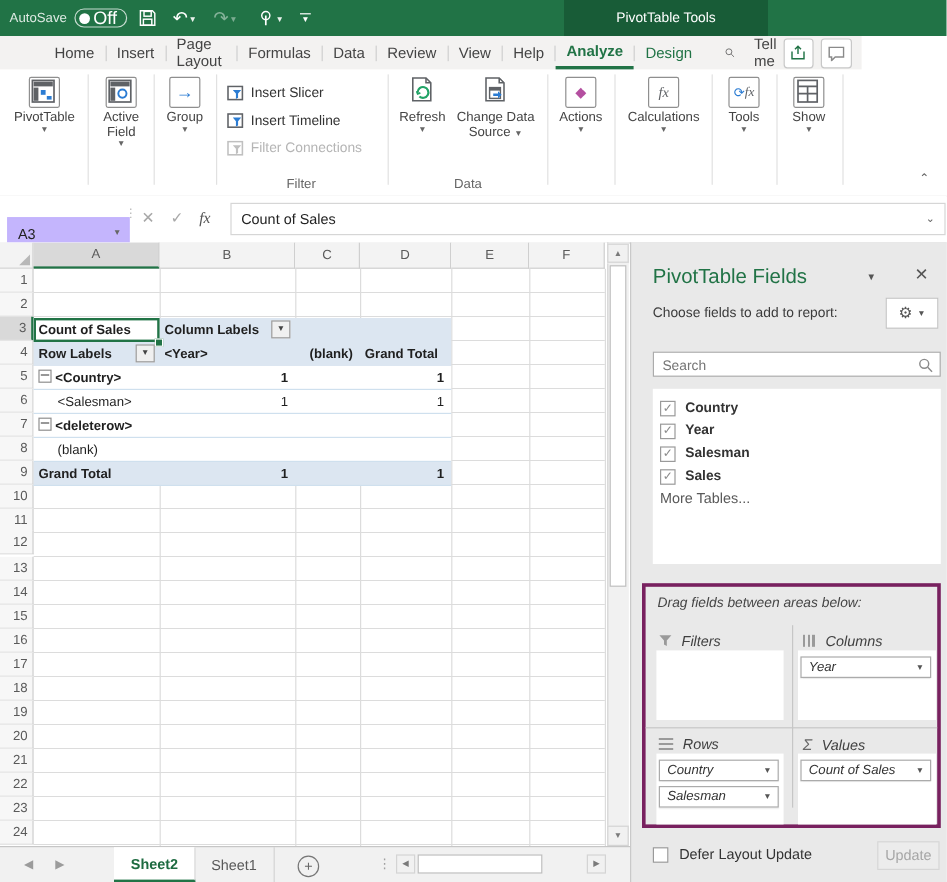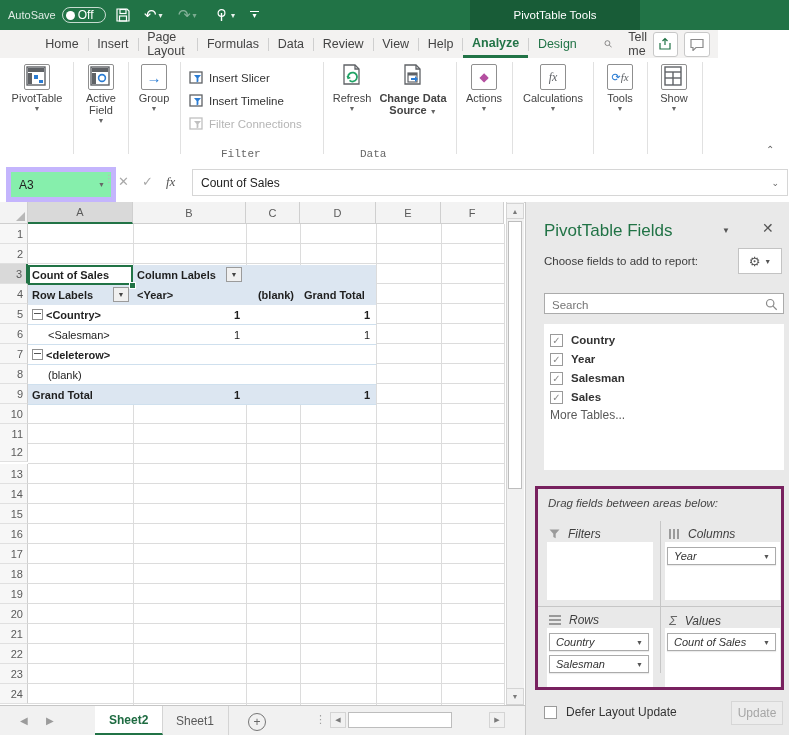--- a/index.html
+++ b/index.html
@@ -7,45 +7,45 @@
        font-family:"Liberation Sans","DejaVu Sans",sans-serif;font-size:12px;color:#333;
        background:#fff;}
   .abs{position:absolute;}
   
   .titlebar{left:0;top:0;width:789px;height:30px;background:#217346;}
   .ctxtab{left:470px;top:0;width:170px;height:30px;background:#185c37;color:#fff;
           font-size:11.5px;display:flex;align-items:center;justify-content:center;}
   .autosave{left:8px;top:0;height:30px;display:flex;align-items:center;gap:6px;color:rgba(255,255,255,.85);font-size:11px;}
   .toggle{width:36px;height:14px;border:1px solid rgba(255,255,255,.75);border-radius:8px;display:flex;align-items:center;gap:3px;padding:0 3px;}
   .toggle .knob{width:9px;height:9px;border-radius:50%;background:#fff;}
-  .toggle .state{font-size:12px;color:#fff;}
+  .toggle .state{font-size:15px;color:#fff;}
   .qat{color:#fff;display:flex;align-items:center;height:30px;}
   .qat .caret{font-size:8px;color:rgba(255,255,255,.9);margin-left:2px;}
   .dim{opacity:.45;}
   
   .tabrow{left:0;top:30px;width:718px;height:28px;background:#f3f2f1;display:flex;align-items:stretch;}
   .rtab{display:flex;align-items:center;padding:0 9px;font-size:12.5px;color:#444;position:relative;cursor:default;}
   .rtab.active{color:#217346;font-weight:bold;border-bottom:3px solid #217346;}
   .rtab.green{color:#217346;}
   .tabsep{width:1px;height:13px;background:#cfcfcf;align-self:center;}
   .tellme{display:flex;align-items:center;gap:16px;color:#444;font-size:12.5px;margin-left:18px;}
   .topbtn{width:34px;height:23px;background:#fff;border:1px solid #c8c8c8;border-radius:3px;
           display:flex;align-items:center;justify-content:center;align-self:center;}
   
   .ribbon{left:0;top:58px;width:789px;height:105px;background:#fff;border-bottom:1px solid #e1e1e1;}
   .rdiv{position:absolute;top:4px;width:1px;height:92px;background:#e1e1e1;}
   .bigbtn{position:absolute;top:6px;display:flex;flex-direction:column;align-items:center;gap:2px;font-size:11px;color:#444;text-align:center;}
   .iconbox{width:24px;height:24px;border:1px solid #8f8f8f;border-radius:2px;position:relative;background:#fff;}
   .caret-s{font-size:7px;color:#666;line-height:6px;}
   .menuitem{position:absolute;display:flex;align-items:center;gap:5px;font-size:11.5px;color:#333;}
   .menuitem.disabled{color:#b5b5b5;}
-  .grouplabel{position:absolute;top:90px;font-size:11px;color:#666;font-family:Liberation Mono, monospace;}
+  .grouplabel{position:absolute;top:90px;font-size:11px;color:#666;text-align:center;}
   
   .fbar{left:0;top:163px;width:789px;height:39px;background:#fff;border-bottom:1px solid #d4d4d4;}
-  .namebox{position:absolute;left:6px;top:4px;width:92px;height:25px;border:5px solid #c4b5fd;background:#86efac;
+  .namebox{position:absolute;left:6px;top:18px;width:92px;height:25px;border:1px solid #c4b5fd;background:#c4b5fd;
            display:flex;align-items:center;font-size:12px;color:#222;padding-left:8px;}
   .fxbox{position:absolute;left:192px;top:6px;width:586px;height:25px;border:1px solid #d6d6d6;background:#fff;
          display:flex;align-items:center;font-size:12px;color:#222;padding-left:8px;}
   
   .grid{left:0;top:202px;width:506px;height:503px;background:#fff;overflow:hidden;}
   .colhead{position:absolute;top:0;height:22px;background:#f3f3f3;border-right:1px solid #cfcfcf;border-bottom:1px solid #cfcfcf;
            display:flex;align-items:center;justify-content:center;font-size:11px;color:#5a5a5a;box-sizing:border-box;}
   .colhead.sel{background:#d9d9d9;border-bottom:2px solid #217346;}
   .rowhead{position:absolute;left:0;width:28px;height:20px;background:#f7f7f7;border-right:1px solid #cfcfcf;border-bottom:1px solid #e0e0e0;
            display:flex;align-items:center;justify-content:flex-end;padding-right:4px;font-size:11px;color:#5a5a5a;box-sizing:border-box;}
@@ -275,21 +275,21 @@
     <div class="bigbtn" style="left:377px;width:72px;">
       <span>
         <svg width="24" height="26" viewBox="0 0 24 26">
           <path d="M4 1 h11 l4 4 v15 h-15 z" fill="#fff" stroke="#5f6266" stroke-width="1.3"></path>
           <path d="M15 1 v4 h4" fill="none" stroke="#5f6266" stroke-width="1.3"></path>
           <rect x="7" y="9" width="9" height="9" fill="none" stroke="#5f6266" stroke-width="1.2"></rect>
           <rect x="7" y="9" width="9" height="2.5" fill="#5f6266"></rect>
           <path d="M10 14 h4 v-2 l3 3 -3 3 v-2 h-4 z" fill="#2b7cd3"></path>
         </svg>
       </span>
-      <span style="line-height:12px;font-weight:bold;">
+      <span style="line-height:12px;">
         <span>Change Data</span><br>
         <span>Source</span> <span class="caret-s" style="display:inline;">▼</span>
       </span>
     </div>
     <div class="grouplabel" style="left:360px;width:60px;">Data</div>
 
     <div class="bigbtn" style="left:458px;width:52px;">
       <span class="iconbox" style="display:flex;align-items:center;justify-content:center;color:#b44fa0;font-size:12px;">◆</span>
       <span>Actions</span>
       <span class="caret-s">▼</span>

